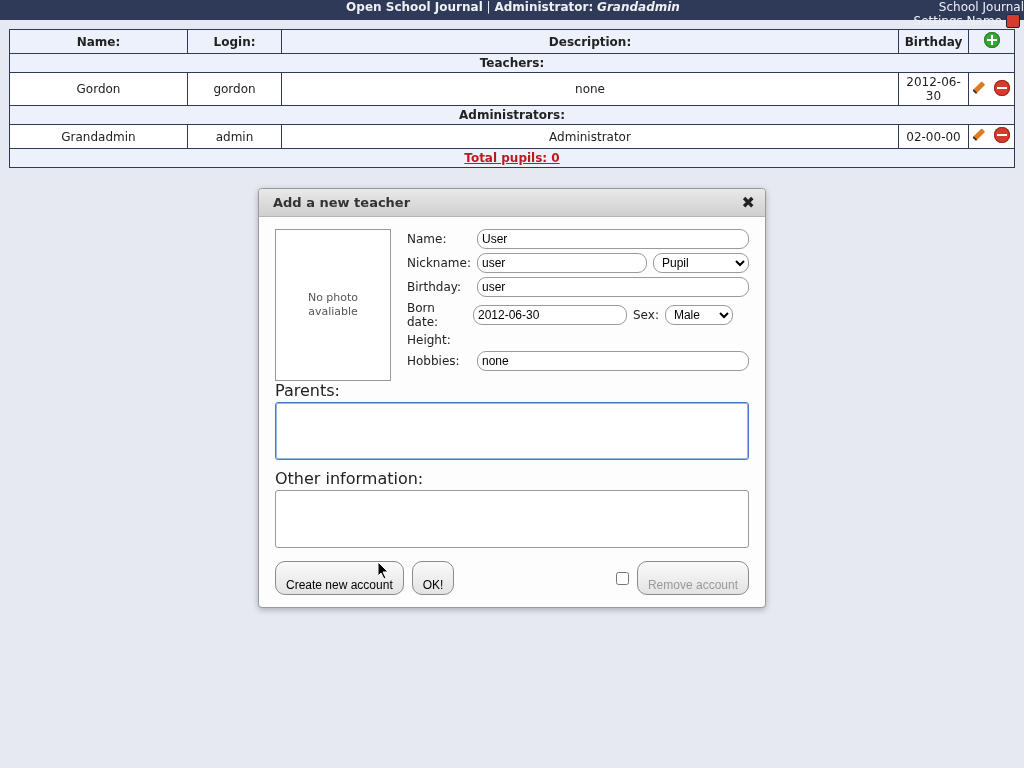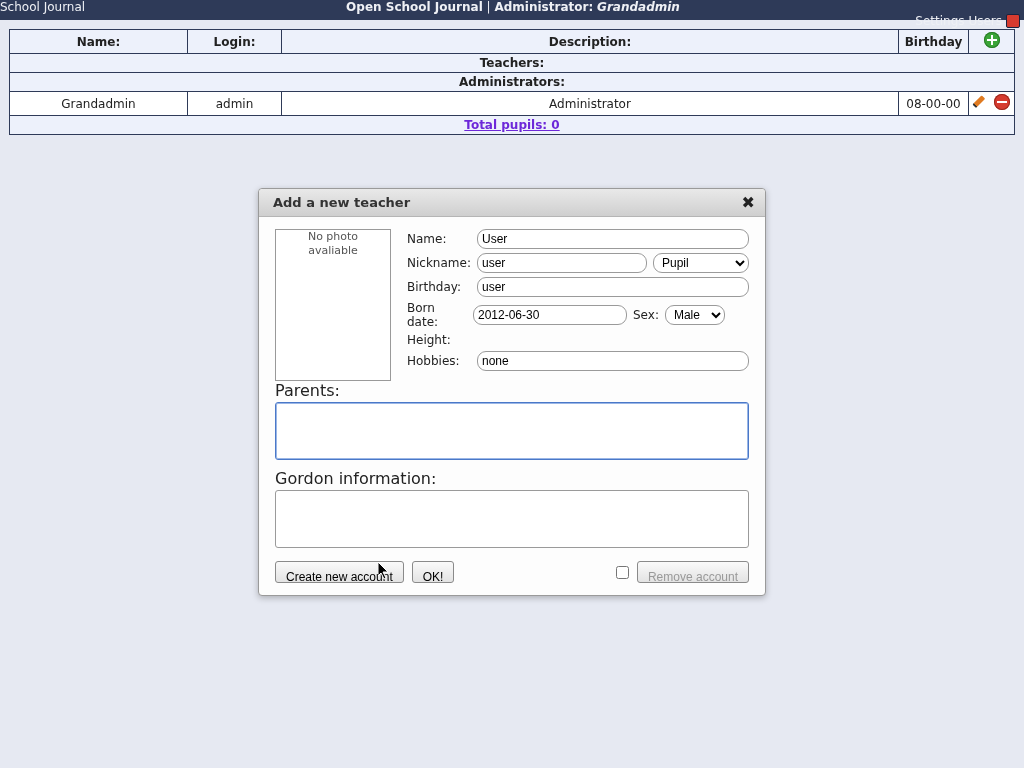--- a/index.html
+++ b/index.html
@@ -19,21 +19,21 @@
     display: flex;
     align-items: center;
     padding: 0 4px 0 6px;
     font-size: 12px;
     position: relative;
     flex-direction: column;
   }
   .topbar .left { white-space: nowrap; }
   .topbar .left .admin { font-style: italic; font-weight: bold; }
   .topbar .center {
-    position: absolute; left: 0; right: 0; text-align: left;
+    position: absolute; left: 0; right: 0; text-align: right;
     pointer-events: none;
   }
   .topbar .right {
     margin-left: auto;
     display: flex; align-items: center; gap: 4px;
   }
   .sq-red {
     width: 14px; height: 14px; background: #d63b2f;
     border: 1px solid #1a2340; border-radius: 2px;
     display: inline-block;
@@ -50,21 +50,21 @@
   }
   .tbl th, .tbl td {
     border: 1px solid #2e3a58;
     padding: 2px 4px;
     text-align: center;
     height: 19px;
     vertical-align: middle;
   }
   .tbl th { background: #edf1fb; font-weight: bold; }
   .tbl .section-row td { background: #edf1fb; font-weight: bold; }
-  .tot-link { color: #6d28d9; text-decoration: underline; font-weight: bold; }
+  .tot-link { color: #b91c1c; text-decoration: underline; font-weight: bold; }
   .col-name   { width: 178px; }
   .col-login  { width: 94px; }
   .col-desc   { }
   .col-bday   { width: 70px; }
   .col-act    { width: 46px; }
 
   .ico-add {
     width: 16px; height: 16px; border-radius: 50%;
     background: #3aa537;
     display: inline-block; position: relative;
@@ -124,21 +124,21 @@
     border-radius: 4px 4px 0 0;
   }
   .dlg-title .x { margin-left: auto; font-size: 16px; cursor: pointer; color:#222; }
   .dlg-body { padding: 12px 16px 12px 16px; }
 
   .photo-col { float: left; width: 116px; }
   .photo-box {
     width: 116px; height: 152px;
     border: 1px solid #999;
     background: #fff;
-    display: flex; align-items: flex-start; justify-content: center;
+    display: flex; align-items: center; justify-content: center;
     font-size: 11px; color: #555; text-align: center; line-height: 1.3;
   }
 
   .fields { margin-left: 132px; }
   .frow { display: flex; align-items: center; margin-bottom: 4px; gap: 6px; }
   .frow label { width: 64px; font-size: 12px; color: #222; flex-shrink: 0; }
   .frow label.w74 { width: 60px; }
   .frow input[type="text"], .frow select {
     height: 20px; font-size: 12px;
     border: 1px solid #9a9a9a; border-radius: 9px;
@@ -154,22 +154,22 @@
     border: 1px solid #9a9a9a; border-radius: 3px;
     font-size: 12px; padding: 2px 4px;
   }
   textarea.focus { border: 1px solid #4a78c8; box-shadow: 0 0 0 1px #9ab6e6 inset; }
 
   .dlg-footer {
     margin-top: 10px;
     display: flex; align-items: center; gap: 8px;
   }
   .btn {
-    height: 22px; padding: 8px 10px;
-    border: 1px solid #8a8a8a; border-radius: 3px;
+    height: 22px; padding: 16px 10px;
+    border: 1px solid #8a8a8a; border-radius: 10px;
     background: linear-gradient(#fafafa,#e3e3e3);
     font-size: 12px; cursor: pointer;
   }
   .btn[disabled] { color: #999; cursor: default; }
   .dlg-footer .spacer { flex: 1; }
   .cb-holder { display: flex; align-items: center; gap: 4px; }
 
   
   .cursor {
     position: absolute; left: 378px; top: 562px;
@@ -183,21 +183,21 @@
 <div class="topbar">
   <div class="left">
     <b>Open School Journal</b>
     <span> | </span>
     <b>Administrator:</b>
     <span> </span>
     <span class="admin">Grandadmin</span>
   </div>
   <div class="center">School Journal</div>
   <div class="right">
-    <span>Settings Users</span>
+    <span>Settings Name</span>
     <span class="sq-red"></span>
   </div>
 </div>
 
 <table class="tbl">
   <colgroup>
     <col class="col-name">
       <col class="col-login">
       <col class="col-desc">
       <col class="col-bday">
@@ -209,28 +209,38 @@
     <th>Login:</th>
     <th>Description:</th>
     <th>Birthday</th>
     <th>
       <span class="ico-add"></span>
     </th>
   </tr>
   <tr class="section-row">
         <td colspan="5">Teachers:</td>
       </tr>
+  <tr>
+    <td>Gordon</td>
+    <td>gordon</td>
+    <td>none</td>
+    <td>2012-06-30</td>
+    <td><span class="actions">
+      <span class="ico-edit"></span>
+      <span class="ico-del"></span>
+    </span></td>
+  </tr>
   <tr class="section-row">
         <td colspan="5">Administrators:</td>
       </tr>
   <tr>
     <td>Grandadmin</td>
     <td>admin</td>
     <td>Administrator</td>
-    <td>08-00-00</td>
+    <td>02-00-00</td>
     <td><span class="actions">
       <span class="ico-edit"></span>
       <span class="ico-del"></span>
     </span></td>
   </tr>
   <tr class="section-row">
         <td colspan="5">
     <span class="tot-link">Total pupils: 0</span>
   </td>
       </tr>
@@ -263,37 +273,37 @@
         </select>
       </div>
       <div class="frow">
         <label>Birthday:</label>
         <input type="text" class="grow" value="user" style="">
       </div>
       <div class="frow">
         <label class="w74">Born date:</label>
         <input type="text" style="width: 154px;" value="2012-06-30">
         <label class="small-lbl">Sex:</label>
-        <select style="width:60px">
+        <select style="width:68px">
           <option>Male</option>
         </select>
       </div>
       <div class="frow">
         <label>Height:</label>
       </div>
       <div class="frow">
         <label>Hobbies:</label>
         <input type="text" class="grow" value="none" style="">
       </div>
     </div>
 
     <div class="full-label">Parents:</div>
     <textarea class="full focus" style=""></textarea>
 
-    <div class="full-label">Gordon information:</div>
+    <div class="full-label">Other information:</div>
     <textarea class="full" style=""></textarea>
 
     <div class="dlg-footer">
       <button class="btn">Create new account</button>
       <button class="btn">OK!</button>
       <span class="spacer"></span>
       <span class="cb-holder">
         <input type="checkbox" style="">
       </span>
       <button class="btn" disabled="">Remove account</button>

